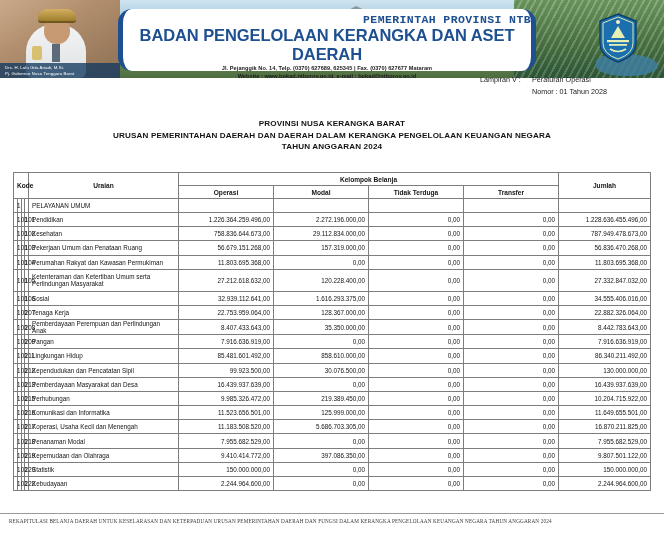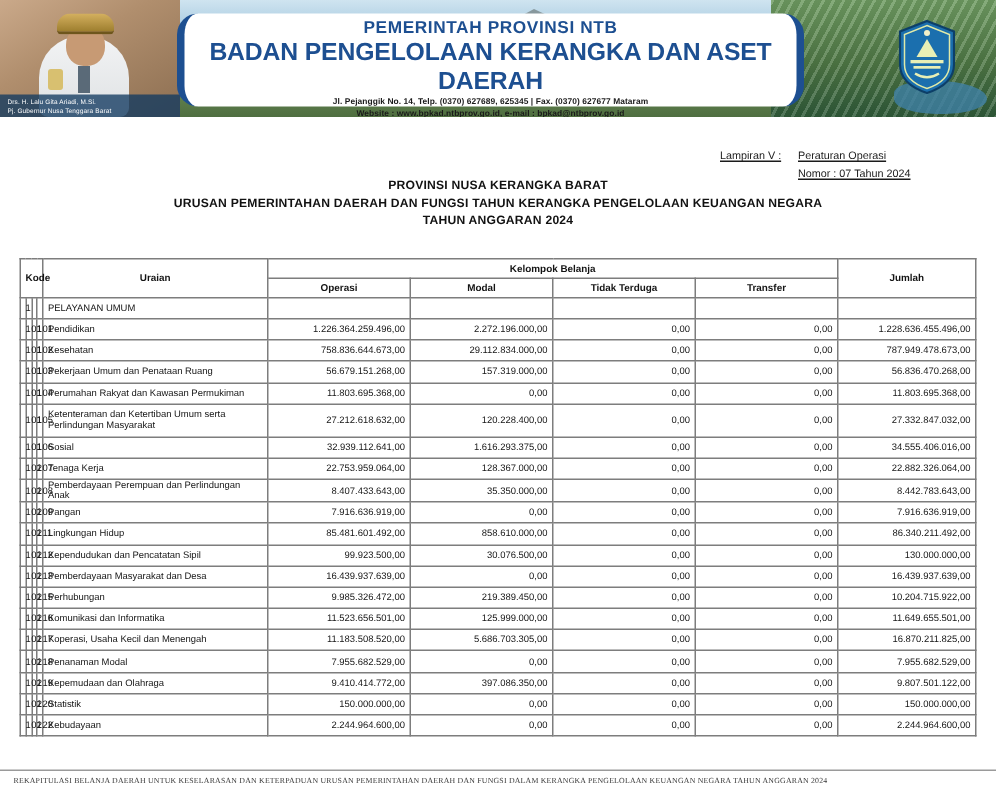--- a/index.html
+++ b/index.html
@@ -111,21 +111,22 @@
     background:#ffffff;
     border-radius: 14px;
     border-left: 5px solid #1d4f91;
     border-right: 5px solid #1d4f91;
     text-align:center;
     padding-top:4px;
   }
   .kop-l1 {
     color:#1d4f91; font-weight:bold; font-size:11.5px;
     letter-spacing:.4px; line-height:13px;
-    font-family:Liberation Sans, sans-serif;
+    font-family:Liberation Mono, monospace;
+    text-align:right;
   }
   .kop-l2 {
     color:#1d4f91; font-weight:bold; font-size:16.5px;
     letter-spacing:-.1px; line-height:19px;
     font-family:"Liberation Sans", sans-serif;
   }
   .kop-l3 {
     color:#1a1a1a; font-weight:bold; font-size:5.6px;
     line-height:8px; letter-spacing:.05px;
   }
@@ -135,22 +136,22 @@
   }
 
   
   .emblem {
     position:absolute; right:26px; top:13px;
     width:40px; height:50px;
   }
 
   
   .lampiran {
-    position:absolute; left:480px; top:98px;
-    font-size:7.2px; line-height:11.6px; color:#1b1b1b;text-decoration:underline;
+    position:absolute; left:480px; top:74px;
+    font-size:7.2px; line-height:11.6px; color:#1b1b1b;
   }
   .lamp-row { display:flex; }
   .lamp-lbl { width:52px; }
   .lamp-val { }
 
   
   .titleblock {
     position:absolute; left:0; top:118px; width:664px;
     text-align:center;
   }
@@ -247,27 +248,27 @@
   </svg>
 </div>
 
 <div class="lampiran">
   <div class="lamp-row">
     <span class="lamp-lbl">Lampiran V :</span>
     <span class="lamp-val">Peraturan Operasi</span>
   </div>
   <div class="lamp-row">
     <span class="lamp-lbl"></span>
-    <span class="lamp-val">Nomor : 07 Tahun 2024</span>
+    <span class="lamp-val">Nomor : 01 Tahun 2028</span>
   </div>
 </div>
 
 <div class="titleblock">
   <div>PROVINSI NUSA KERANGKA BARAT</div>
-  <div>URUSAN PEMERINTAHAN DAERAH DAN FUNGSI TAHUN KERANGKA PENGELOLAAN KEUANGAN NEGARA</div>
+  <div>URUSAN PEMERINTAHAN DAERAH DAN DAERAH DALAM KERANGKA PENGELOLAAN KEUANGAN NEGARA</div>
   <div>TAHUN ANGGARAN 2024</div>
 </div>
 
 <table class="main">
   <thead>
     <tr>
       <th class="kode" colspan="4" rowspan="2">Kode</th>
       <th class="uraian" rowspan="2">Uraian</th>
       <th colspan="4">Kelompok Belanja</th>
       <th class="jml" rowspan="2">Jumlah</th>

